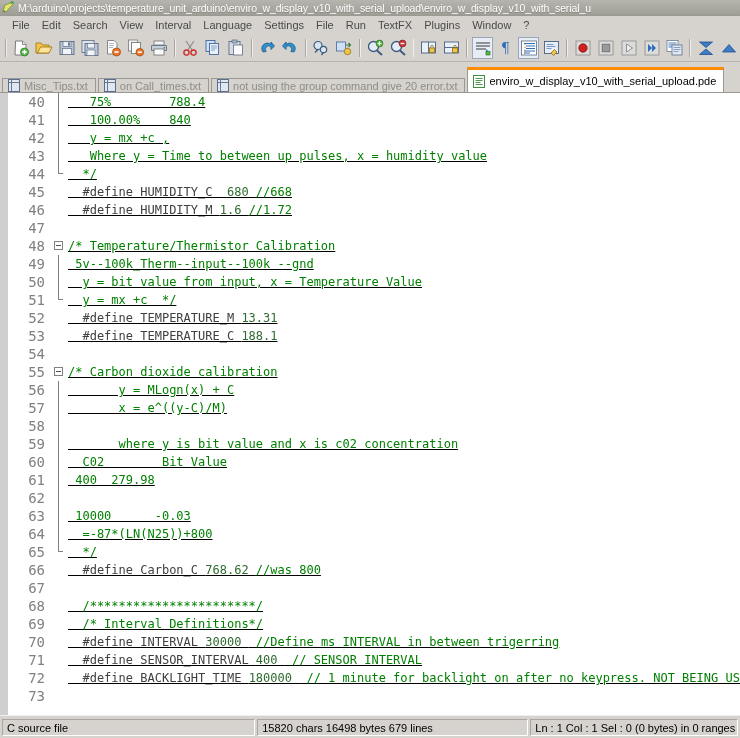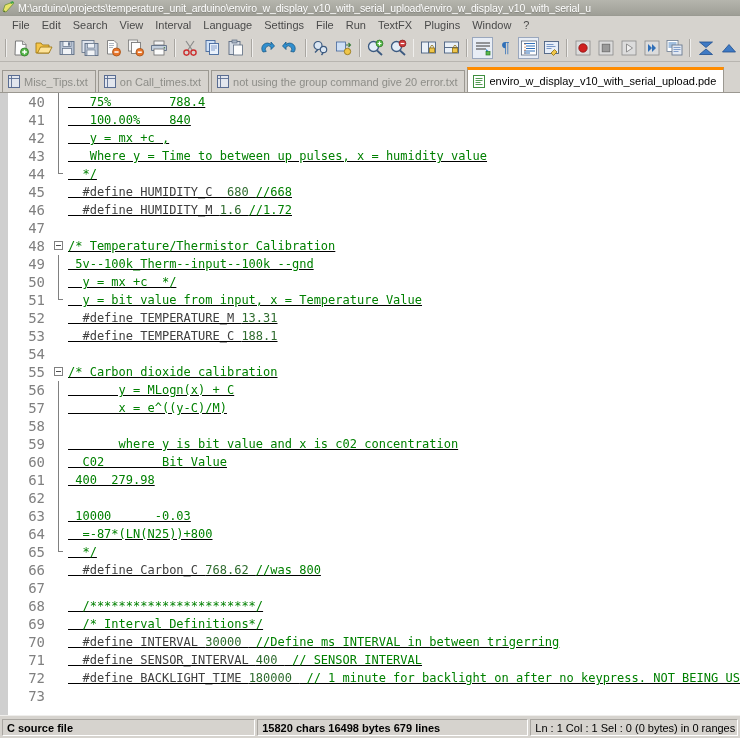--- a/index.html
+++ b/index.html
@@ -93,21 +93,21 @@
   #tabbar {
     height: 30px;
     background: #d6d3ce;
     display: flex;
     align-items: flex-end;
     padding-left: 2px;
     box-sizing: border-box;
     position: relative;
   }
   .tab {
-    height: 22px;
+    height: 14px;
     display: flex;
     align-items: center;
     padding: 0 7px 0 5px;
     margin-right: 2px;
     background: #d6d3ce;
     border: 1px solid #9b9891;
     border-bottom: none;
     box-sizing: border-box;
     color: #8d8d88;
     font-size: 11px;
@@ -243,22 +243,22 @@
     height: 17px;
     line-height: 17px;
     margin: 2px 0 2px 2px;
     padding: 0 4px;
     border: 1px solid;
     border-color: #a9a6a1 #ffffff #ffffff #a9a6a1;
     box-sizing: border-box;
     white-space: nowrap;
     overflow: hidden;
   }
-  .sb-1 { width: 256px; font-weight: bold; }
-  .sb-2 { width: 274px; font-weight: bold; }
+  .sb-1 { width: 256px; }
+  .sb-2 { width: 274px; }
   .sb-3 { flex: 1 1 auto; margin-right: 2px; }
 </style>
 </head>
 <body>
 
 <div id="titlebar">
   <span class="tb-icon">
     <svg width="13" height="13" viewBox="0 0 13 13">
       <polygon points="1,10 3,4 11,1 12,2 4,11" fill="#e8e46a" stroke="#6b8f3a" stroke-width="0.8"></polygon>
       <polygon points="1,10 3,9.5 2.5,11.5" fill="#4c6b22"></polygon>
@@ -694,22 +694,22 @@
       <div class="code-line"><span class="cmt">   75%        788.4</span></div>
       <div class="code-line"><span class="cmt">   100.00%    840</span></div>
       <div class="code-line"><span class="cmt">   y = mx +c ,</span></div>
       <div class="code-line"><span class="cmt">   Where y = Time to between up pulses, x = humidity value</span></div>
       <div class="code-line"><span class="cmt">  */</span></div>
       <div class="code-line"><span class="pre">  #define HUMIDITY_C  </span><span class="num">680 </span><span class="cmt">//668</span></div>
       <div class="code-line"><span class="pre">  #define HUMIDITY_M </span><span class="num">1.6 </span><span class="cmt">//1.72</span></div>
       <div class="code-line"><span class="plain"></span></div>
       <div class="code-line"><span class="cmt">/* Temperature/Thermistor Calibration</span></div>
       <div class="code-line"><span class="cmt"> 5v--100k_Therm--input--100k --gnd</span></div>
+      <div class="code-line"><span class="cmt">  y = bit value from input, x = Temperature Value</span></div>
       <div class="code-line"><span class="cmt">  y = mx +c  */</span></div>
-      <div class="code-line"><span class="cmt">  y = bit value from input, x = Temperature Value</span></div>
       <div class="code-line"><span class="pre">  #define TEMPERATURE_M </span><span class="num">13.31</span></div>
       <div class="code-line"><span class="pre">  #define TEMPERATURE_C </span><span class="num">188.1</span></div>
       <div class="code-line"><span class="plain"></span></div>
       <div class="code-line"><span class="cmt">/* Carbon dioxide calibration</span></div>
       <div class="code-line"><span class="cmt">       y = MLogn(x) + C</span></div>
       <div class="code-line"><span class="cmt">       x = e^((y-C)/M)</span></div>
       <div class="code-line"><span class="cmt"></span></div>
       <div class="code-line"><span class="cmt">       where y is bit value and x is c02 concentration</span></div>
       <div class="code-line"><span class="cmt">  C02        Bit Value</span></div>
       <div class="code-line"><span class="cmt"> 400  279.98</span></div>

